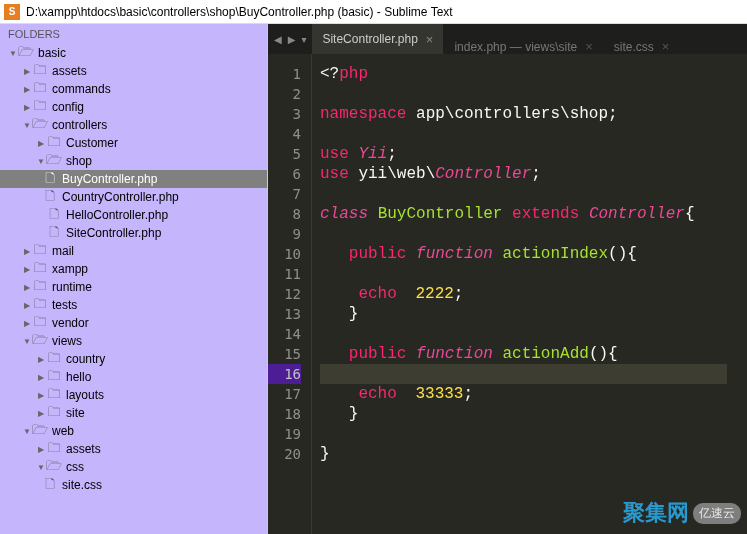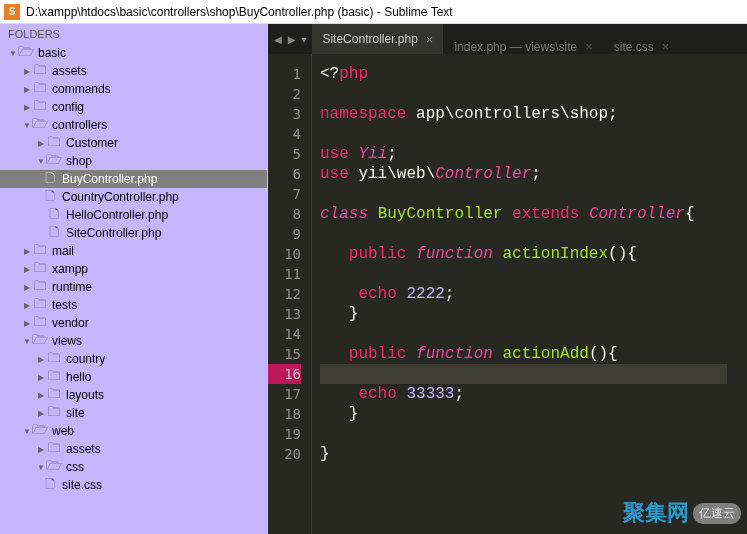--- a/index.html
+++ b/index.html
@@ -40,30 +40,30 @@
     .tab-nav-arrow { color: #888; font-size: 10px; cursor: pointer; }
     .tab-nav-menu { color: #888; font-size: 10px; cursor: pointer; }
     .tab { display: flex; align-items: center; padding: 0 10px; background: #34352f; color: #ccc; border-right: 1px solid #1e1f1c; cursor: pointer; font-size: 12px; gap: 8px; }
     .tab.inactive { background: #1e1f1c; color: #777; align-items: flex-end; }
     .tab-close { font-size: 13px; color: #888; }
     .tab.inactive .tab-close { color: #555; }
     
     .editor-body { flex: 1; display: flex; background: #272822; position: relative; overflow: hidden; }
     .gutter { width: 44px; background: #272822; text-align: right; padding: 10px 10px 0 0; color: #90908a; font-family: Consolas, monospace; font-size: 14px; line-height: 20px; border-right: 1px solid #3b3a32;}
     .gutter .ln { height: 20px; }
-    .gutter .ln.active { background: #be185d; color: #c2c2bf; }
+    .gutter .ln.active { background: #4c1d95; color: #c2c2bf; }
     
     .code { flex: 1; padding: 10px 0 0 8px; font-family: Liberation Mono, monospace; font-size: 16px; line-height: 20px; color: #f8f8f2; position: relative; }
     .code-line { height: 20px; white-space: pre; }
     .code-line.active { background: #3e3d32; }
     
     .k-red { color: #f92672; }
     .k-blue { color: #ec4899; font-style: italic; }
     .k-green { color: #a6e22e; }
-    .k-purple { color: #c4b5fd; }
+    .k-purple { color: #fde047; margin-left: 9px; }
     .k-white { color: #f8f8f2; }
     
     .minimap { width: 20px; background: #272822; }
     
     .watermark { position: absolute; bottom: 6px; right: 6px; font-size: 22px; color: #2aa5e0; font-weight: bold; pointer-events: none; opacity: 0.9; display:flex; align-items:center; gap:4px;}
     .watermark-badge { background:#888; color:#ffffff; border-radius:10px; padding:2px 6px; font-size:12px; font-weight:normal;}
   </style>
 </head>
 <body>
 

